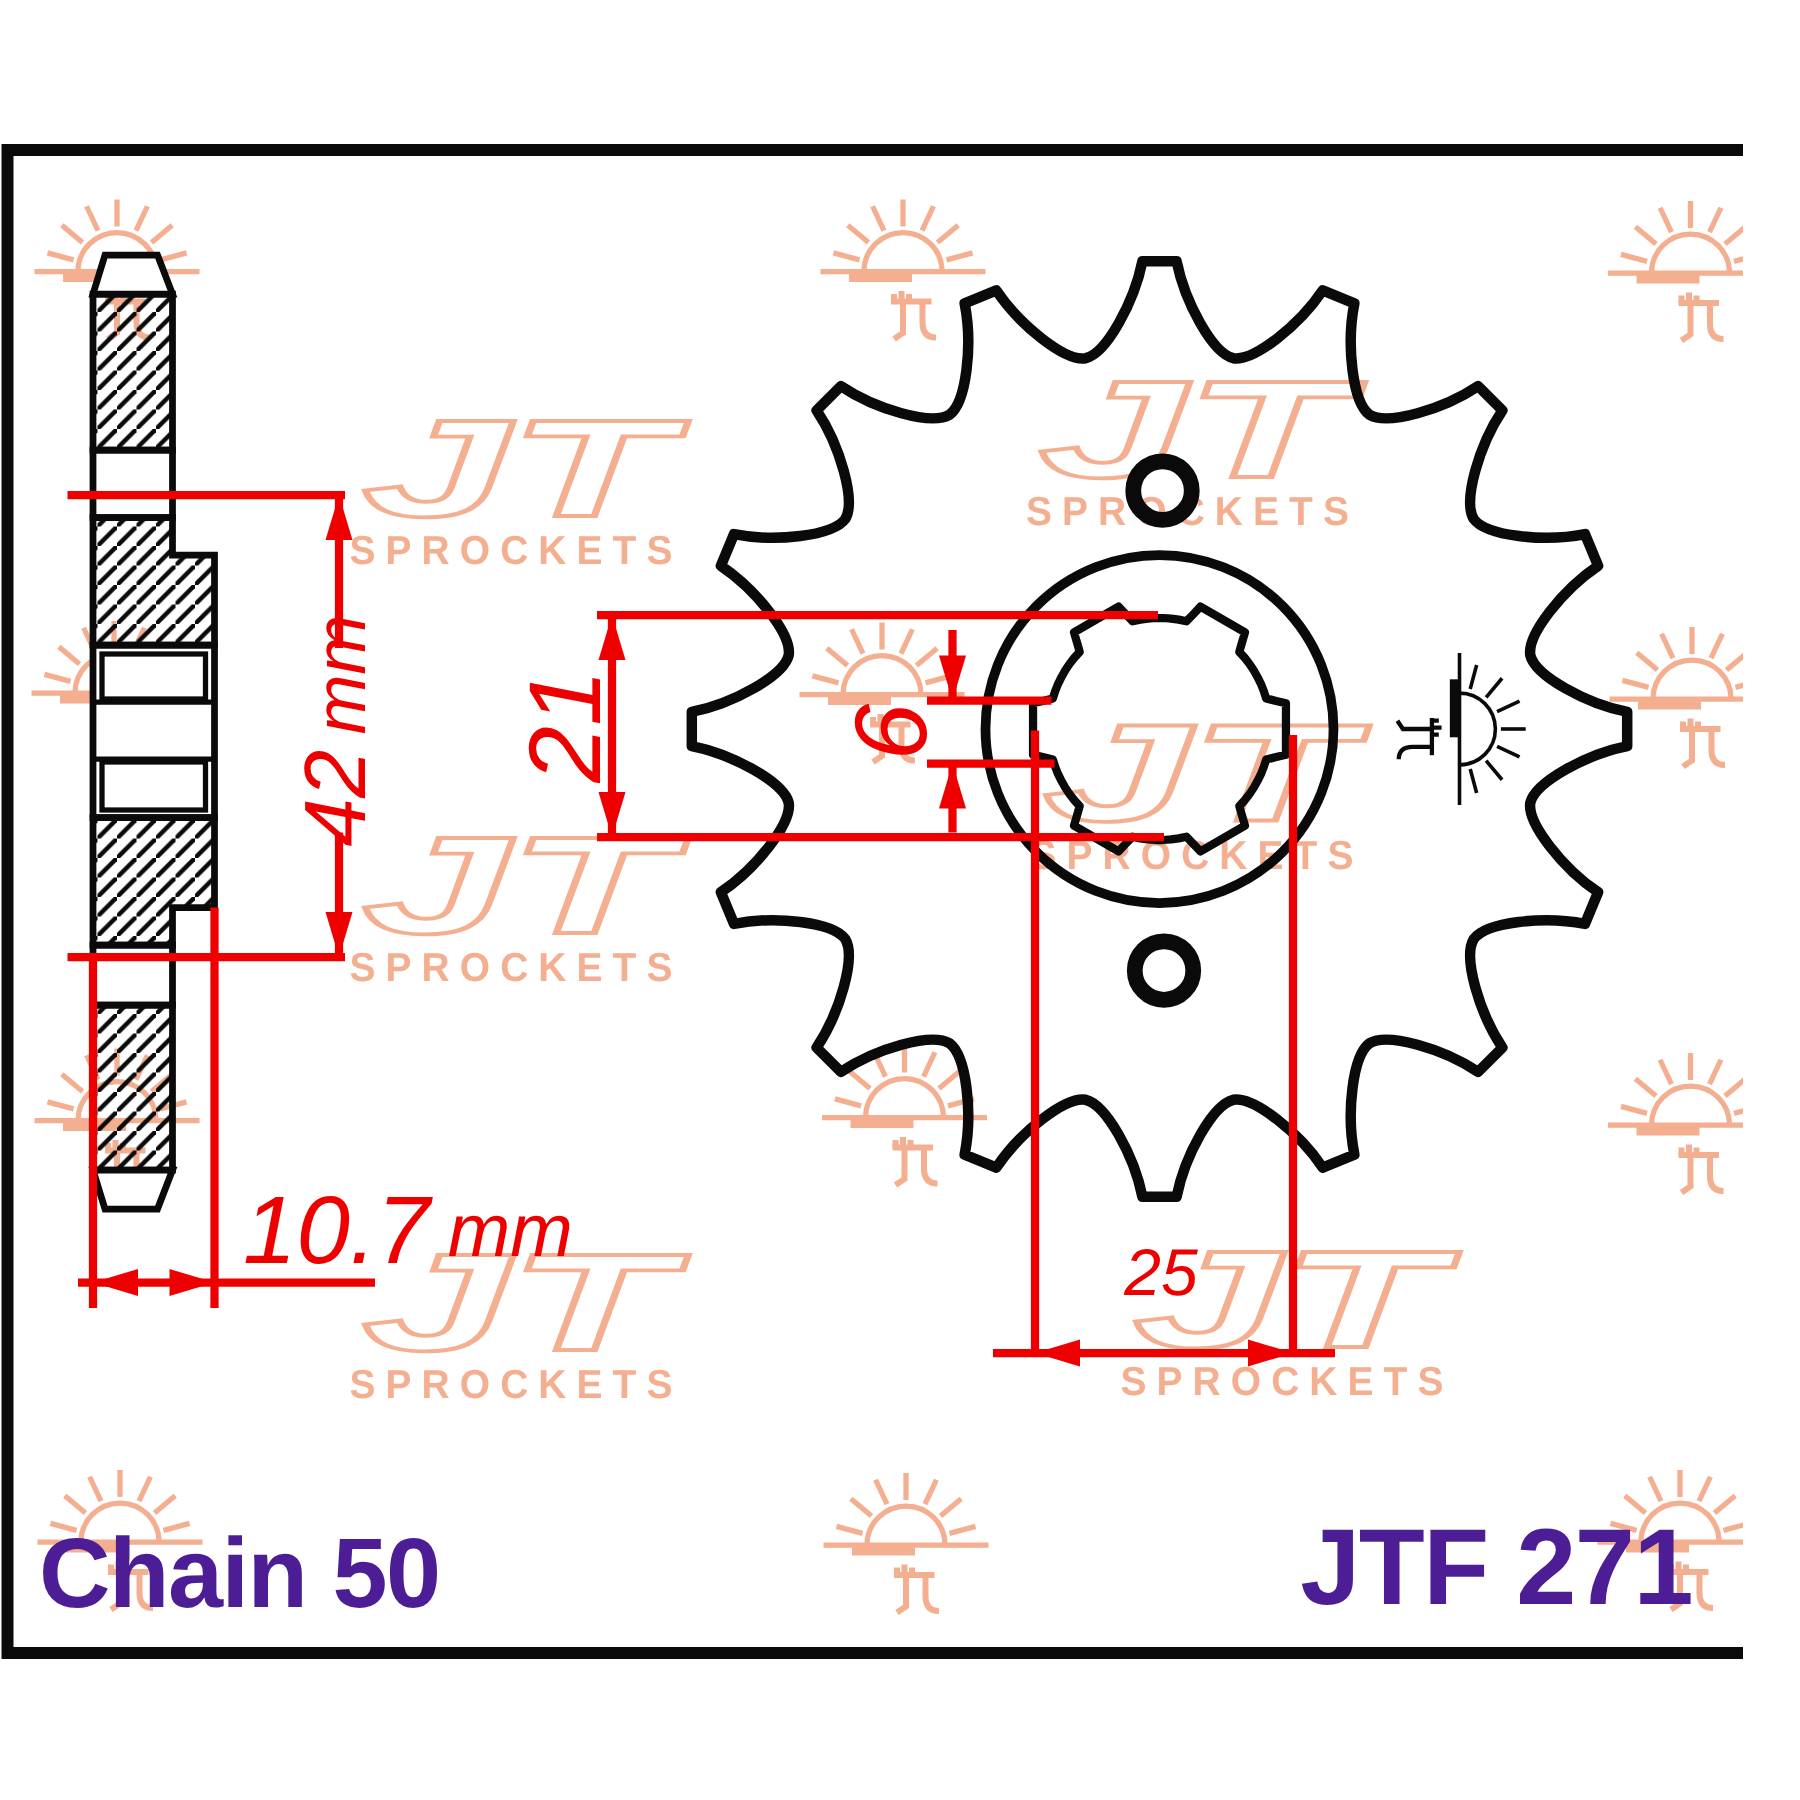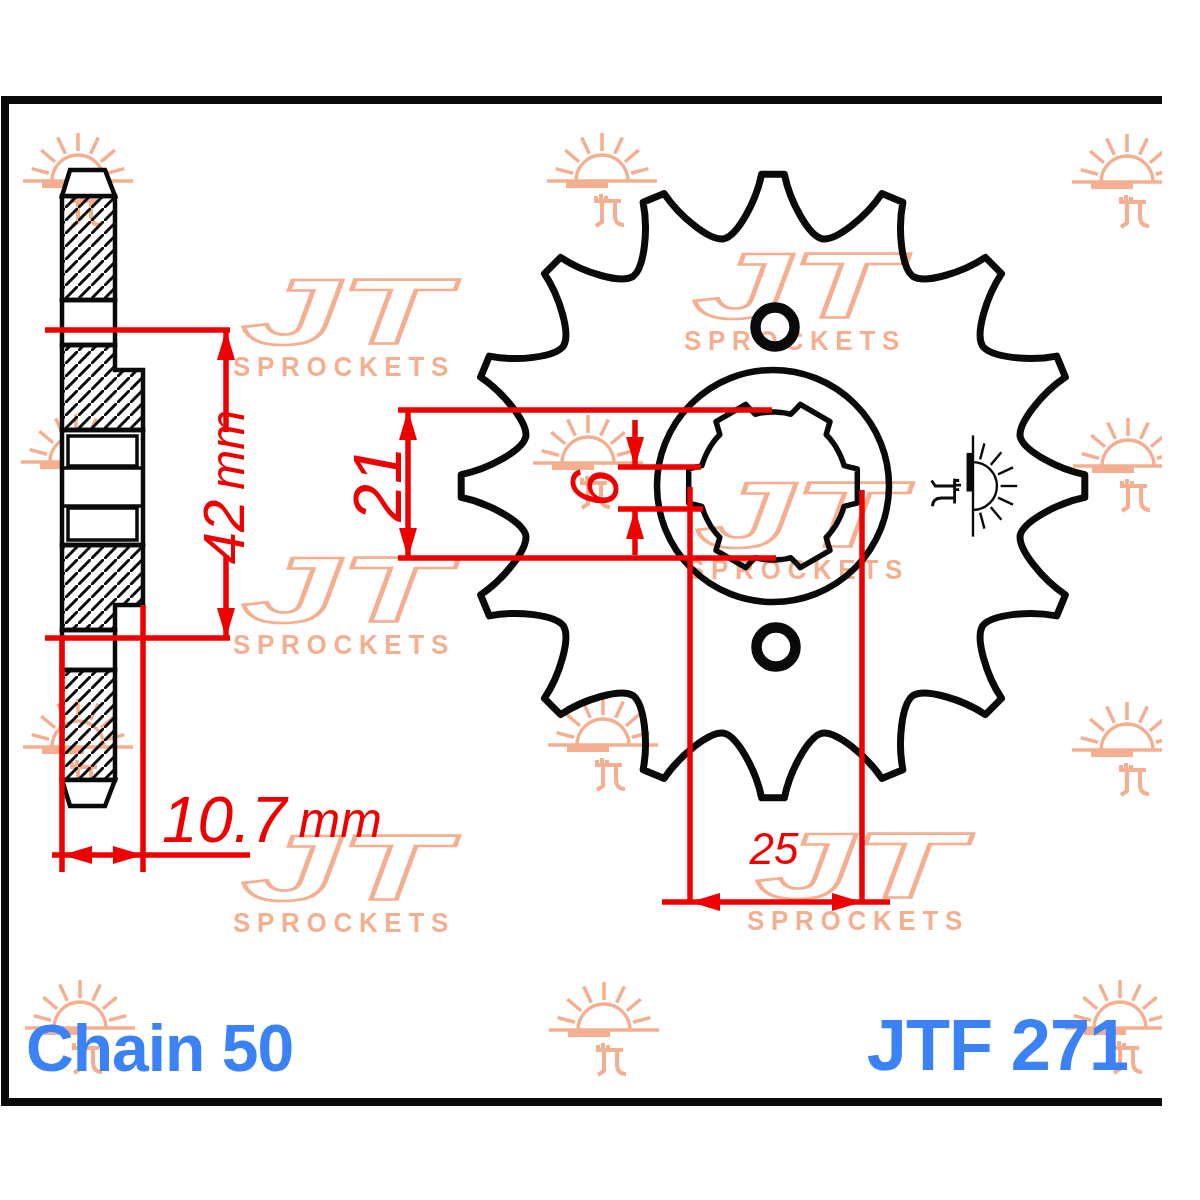--- a/index.html
+++ b/index.html
@@ -12,21 +12,21 @@
   .vtext{transform:rotate(-90deg);}
   .big{font-size:64px;}
   .unit{font-size:50px;margin-left:12px;}
   #dim-42{left:132px;top:455px;width:180px;height:64px;}
   #dim-42 .big{font-size:58px;}
   #dim-42 .unit{font-size:48px;margin-left:10px;}
   #dim-21{left:318px;top:449px;width:110px;height:70px;font-size:68px;}
   #dim-6{left:558px;top:453px;width:64px;height:70px;font-size:68px;}
   #dim-25{left:712px;top:824px;width:124px;height:72px;font-size:44px;}
   #dim-107{left:162px;top:788px;width:230px;height:64px;justify-content:flex-start;align-items:center;}
-  .partlabel{position:absolute;color:#3b82f6;font-weight:bold;white-space:nowrap;
+  .partlabel{position:absolute;color:#4c1d95;font-weight:bold;white-space:nowrap;
              font-family:"Liberation Sans", sans-serif;letter-spacing:-1px;}
   #label-chain{left:26px;top:1010px;font-size:66px;}
   #label-part{right:34px;top:1004px;font-size:72px;}
 </style>
 </head>
 <body>
 
 <div id="canvas">
   <svg id="art" width="1200" height="1200" viewBox="0 0 1200 1200">
     <defs>

